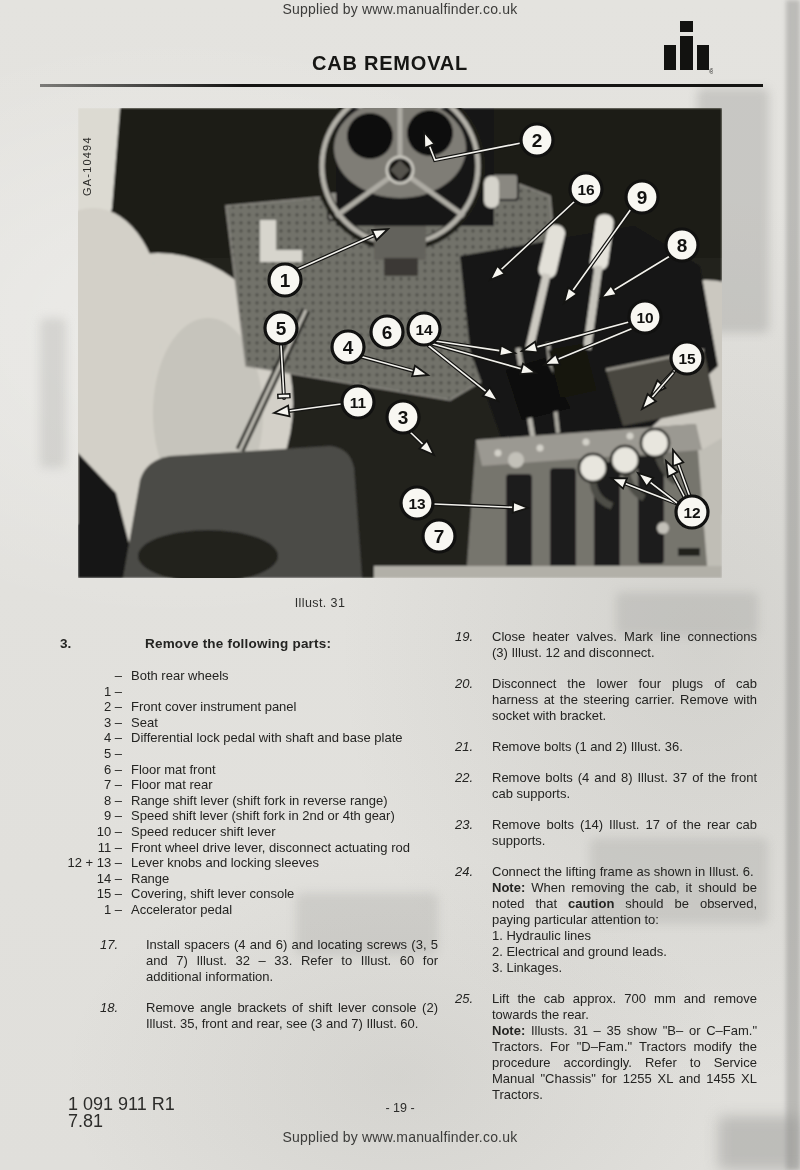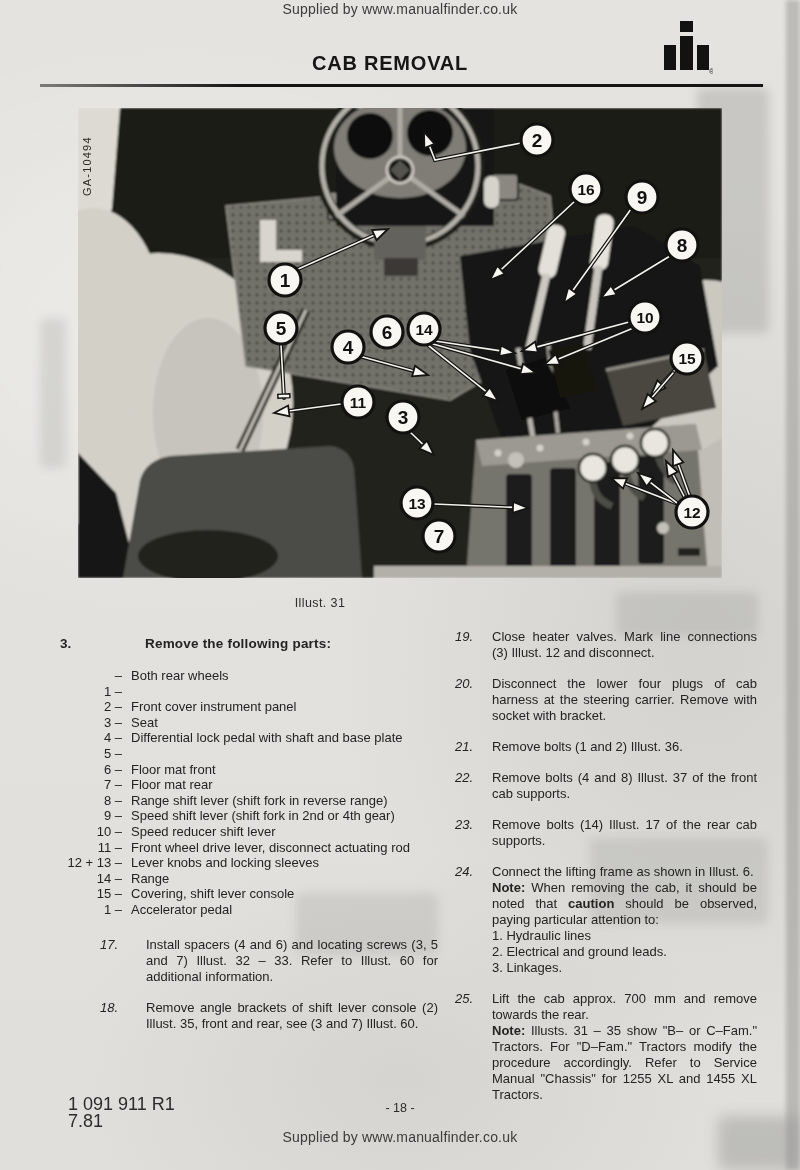--- a/index.html
+++ b/index.html
@@ -412,16 +412,16 @@
           <span class="step-num">25.</span>
           <div class="step-body"><span>Lift the cab approx. 700 mm and remove towards the rear.</span><br><span class="note">Note:</span><span> Illusts. 31 – 35 show "B– or C–Fam." Tractors. For "D–Fam." Tractors modify the procedure accordingly. Refer to Service Manual "Chassis" for 1255 XL and 1455 XL Tractors.</span></div>
         </div>
       </div>
   </div>
 
   <div class="footer-doc">
     <div>1 091 911 R1</div>
     <div>7.81</div>
   </div>
-  <div class="page-num">- 18 -</div>
+  <div class="page-num">- 19 -</div>
   <div class="supplied supplied-bottom">Supplied by www.manualfinder.co.uk</div>
 
 </div>
 
 </body></html>

